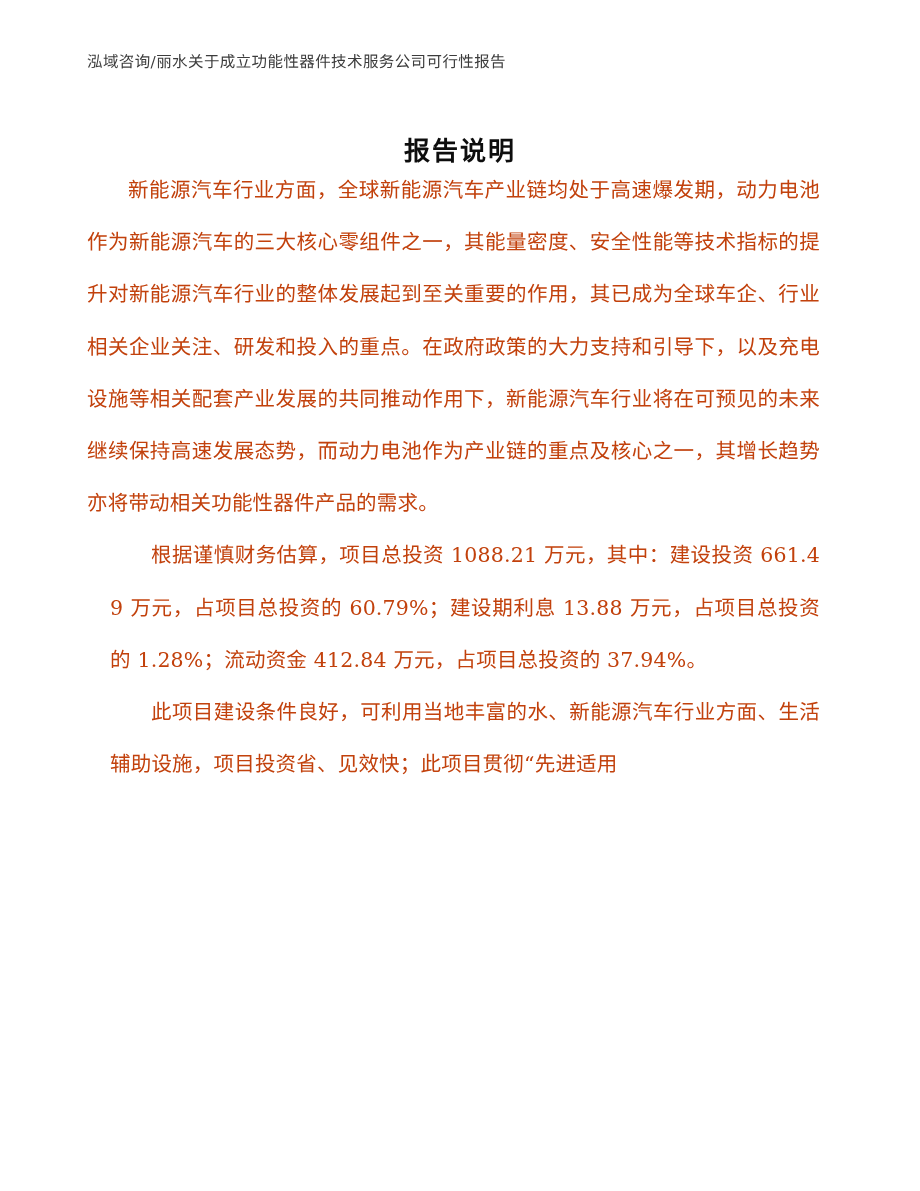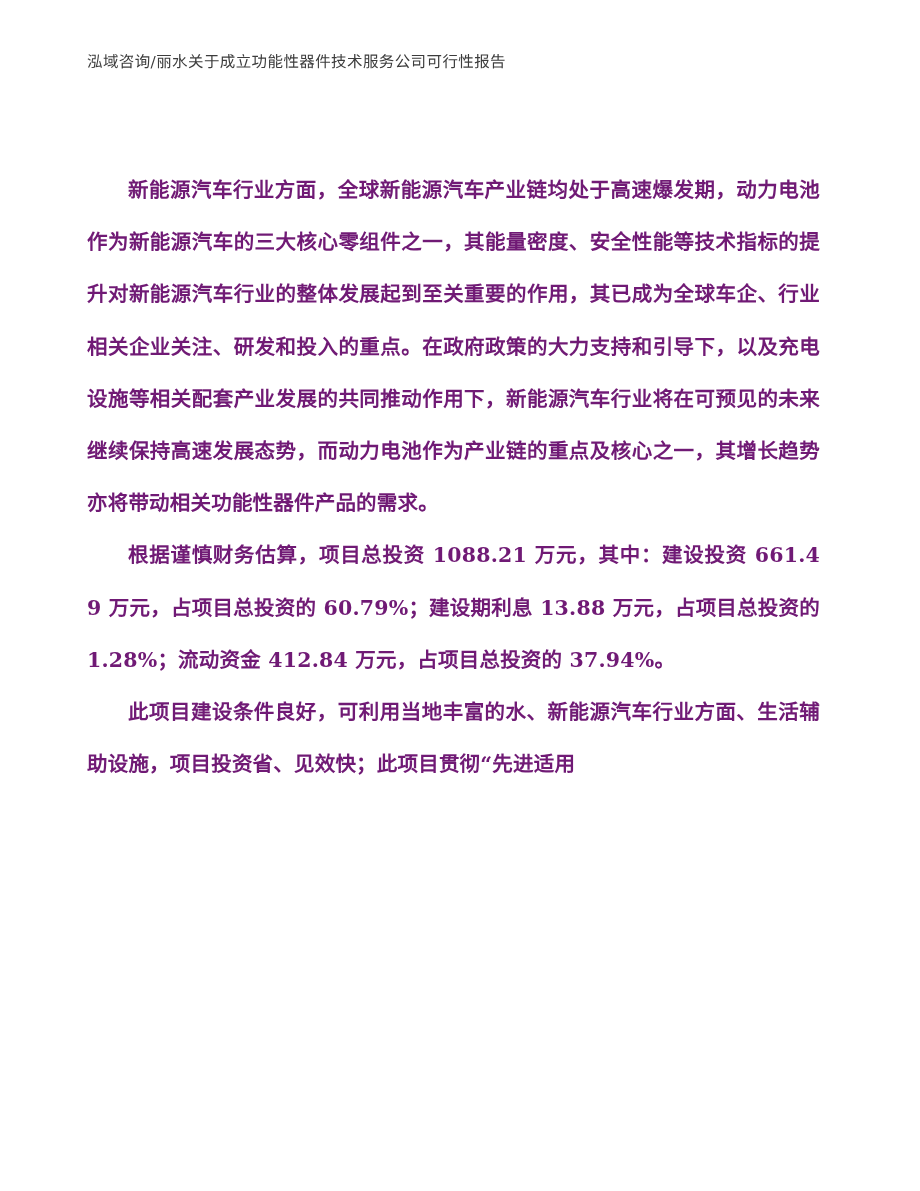--- a/index.html
+++ b/index.html
@@ -53,35 +53,37 @@
     width: 733px;
   }
   p.para {
     margin: 0 0 0 0;
     font-size: 20.5px;
     line-height: 52.2px;
     text-align: justify;
     text-justify: inter-ideograph;
     text-indent: 2em;
     letter-spacing: 0.2px;
-    color: #701a75;
+    color: #c2410c;
     word-break: break-all;
-    font-weight: bold;
+    font-weight: normal;
   }
   p.para + p.para {
     margin-top: 0px;
+    margin-left: 23px;
   }
 </style>
 </head>
 <body>
 
 <div class="page">
 
   <div class="doc-header">泓域咨询/丽水关于成立功能性器件技术服务公司可行性报告</div>
 
+  <h1 class="doc-title">报告说明</h1>
 
   <div class="body-block">
     <p class="para">新能源汽车行业方面，全球新能源汽车产业链均处于高速爆发期，动力电池作为新能源汽车的三大核心零组件之一，其能量密度、安全性能等技术指标的提升对新能源汽车行业的整体发展起到至关重要的作用，其已成为全球车企、行业相关企业关注、研发和投入的重点。在政府政策的大力支持和引导下，以及充电设施等相关配套产业发展的共同推动作用下，新能源汽车行业将在可预见的未来继续保持高速发展态势，而动力电池作为产业链的重点及核心之一，其增长趋势亦将带动相关功能性器件产品的需求。</p>
     <p class="para">根据谨慎财务估算，项目总投资 1088.21 万元，其中：建设投资 661.49 万元，占项目总投资的 60.79%；建设期利息 13.88 万元，占项目总投资的 1.28%；流动资金 412.84 万元，占项目总投资的 37.94%。</p>
     <p class="para">此项目建设条件良好，可利用当地丰富的水、新能源汽车行业方面、生活辅助设施，项目投资省、见效快；此项目贯彻“先进适用</p>
   </div>
 
 </div>
 
 </body></html>

